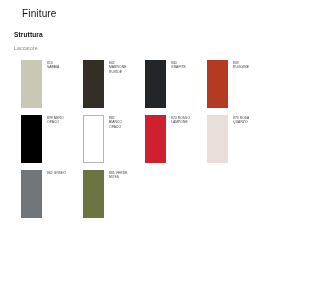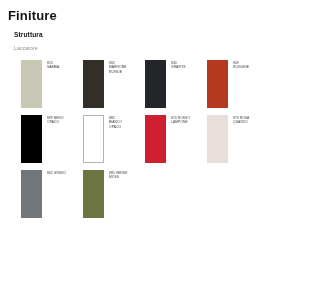--- a/index.html
+++ b/index.html
@@ -18,24 +18,24 @@
   .page {
     position: relative;
     width: 300px;
     height: 300px;
     box-sizing: border-box;
     padding: 0;
   }
 
   .title {
     position: absolute;
-    left: 8px;
+    left: 22px;
     top: 8px;
-    font-size: 13px;
-    font-weight: bold;
+    font-size: 10px;
+    font-weight: normal;
     letter-spacing: 0.15px;
     color: #141414;
   }
 
   .section-title {
     position: absolute;
     left: 14px;
     top: 31px;
     font-size: 6.6px;
     font-weight: bold;

